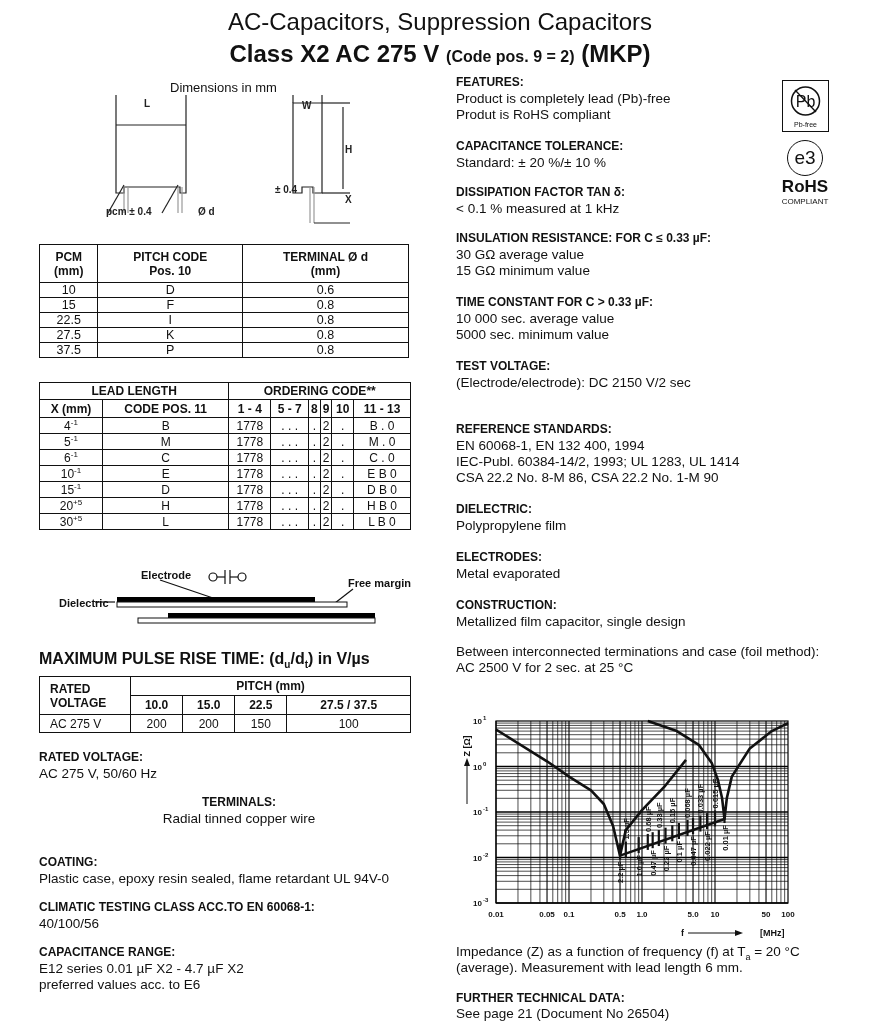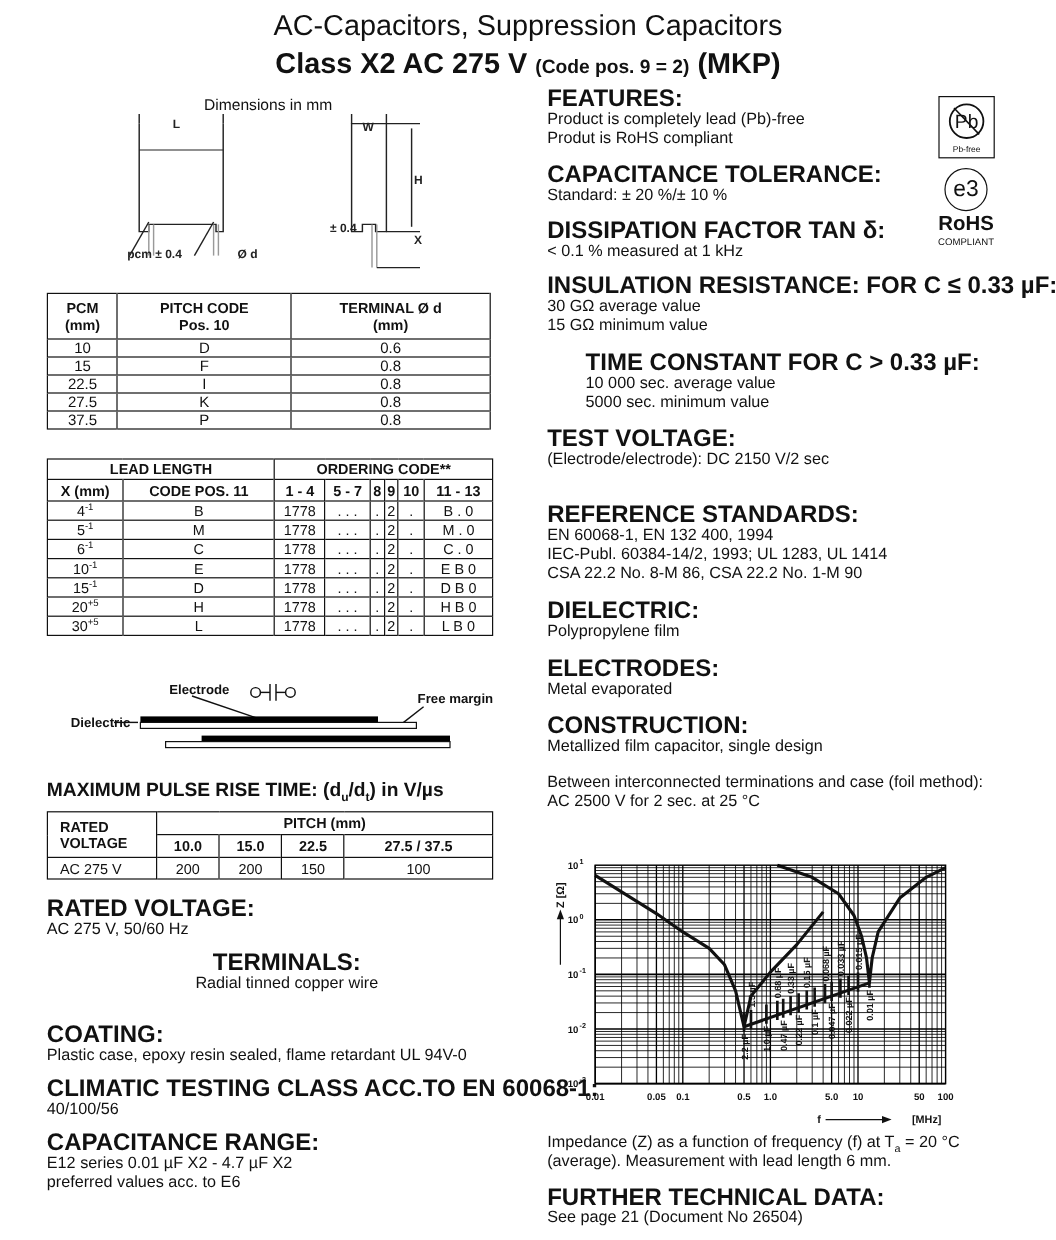--- a/index.html
+++ b/index.html
@@ -1,21 +1,21 @@
 <!DOCTYPE html>
 <html><head>
 <meta charset="utf-8">
 <style>
   html,body{margin:0;padding:0;background:#fff;}
   body{width:880px;height:1033px;position:relative;overflow:hidden;font-family:"Liberation Sans",sans-serif;color:#111;}
   .abs{position:absolute;}
   .title1{left:0;width:880px;top:8px;text-align:center;font-size:24px;font-weight:normal;}
   .title2{left:0;width:880px;top:40px;text-align:center;font-size:24px;font-weight:bold;}
   .title2 .small{font-size:16px;font-weight:bold;}
-  .h{font-size:20px;font-weight:bold;line-height:18px;white-space:nowrap;}
+  .h{font-size:12px;font-weight:bold;line-height:18px;white-space:nowrap;}
   .t{font-size:13.5px;line-height:16px;white-space:nowrap;}
   table.dt{border-collapse:collapse;font-size:12px;}
   table.dt td,table.dt th{border-left:1px solid #111;border-right:1px solid #111;padding:0;text-align:center;}
   table.dt th{font-weight:bold;}
   .diag-label{font-size:11px;font-weight:bold;position:absolute;white-space:nowrap;}
   svg text{font-family:"Liberation Sans",sans-serif;}
 </style>
 </head>
 <body>
 
@@ -274,21 +274,21 @@
     </div>
     <div style="margin-bottom: 12px;">
       <div class="h">DISSIPATION FACTOR TAN δ:</div>
       <div class="t">&lt; 0.1 % measured at 1 kHz</div>
     </div>
     <div style="margin-bottom: 14px;">
       <div class="h">INSULATION RESISTANCE: FOR C ≤ 0.33 µF:</div>
       <div class="t">30 GΩ average value</div>
       <div class="t">15 GΩ minimum value</div>
     </div>
-    <div style="margin-bottom: 14px; margin-left: 32px;">
+    <div style="margin-bottom: 14px;">
       <div class="h">TIME CONSTANT FOR C &gt; 0.33 µF:</div>
       <div class="t">10 000 sec. average value</div>
       <div class="t">5000 sec. minimum value</div>
     </div>
     <div style="margin-bottom: 29px;">
       <div class="h">TEST VOLTAGE:</div>
       <div class="t">(Electrode/electrode): DC 2150 V/2 sec</div>
     </div>
     <div style="margin-bottom: 14px;">
       <div class="h">REFERENCE STANDARDS:</div>

